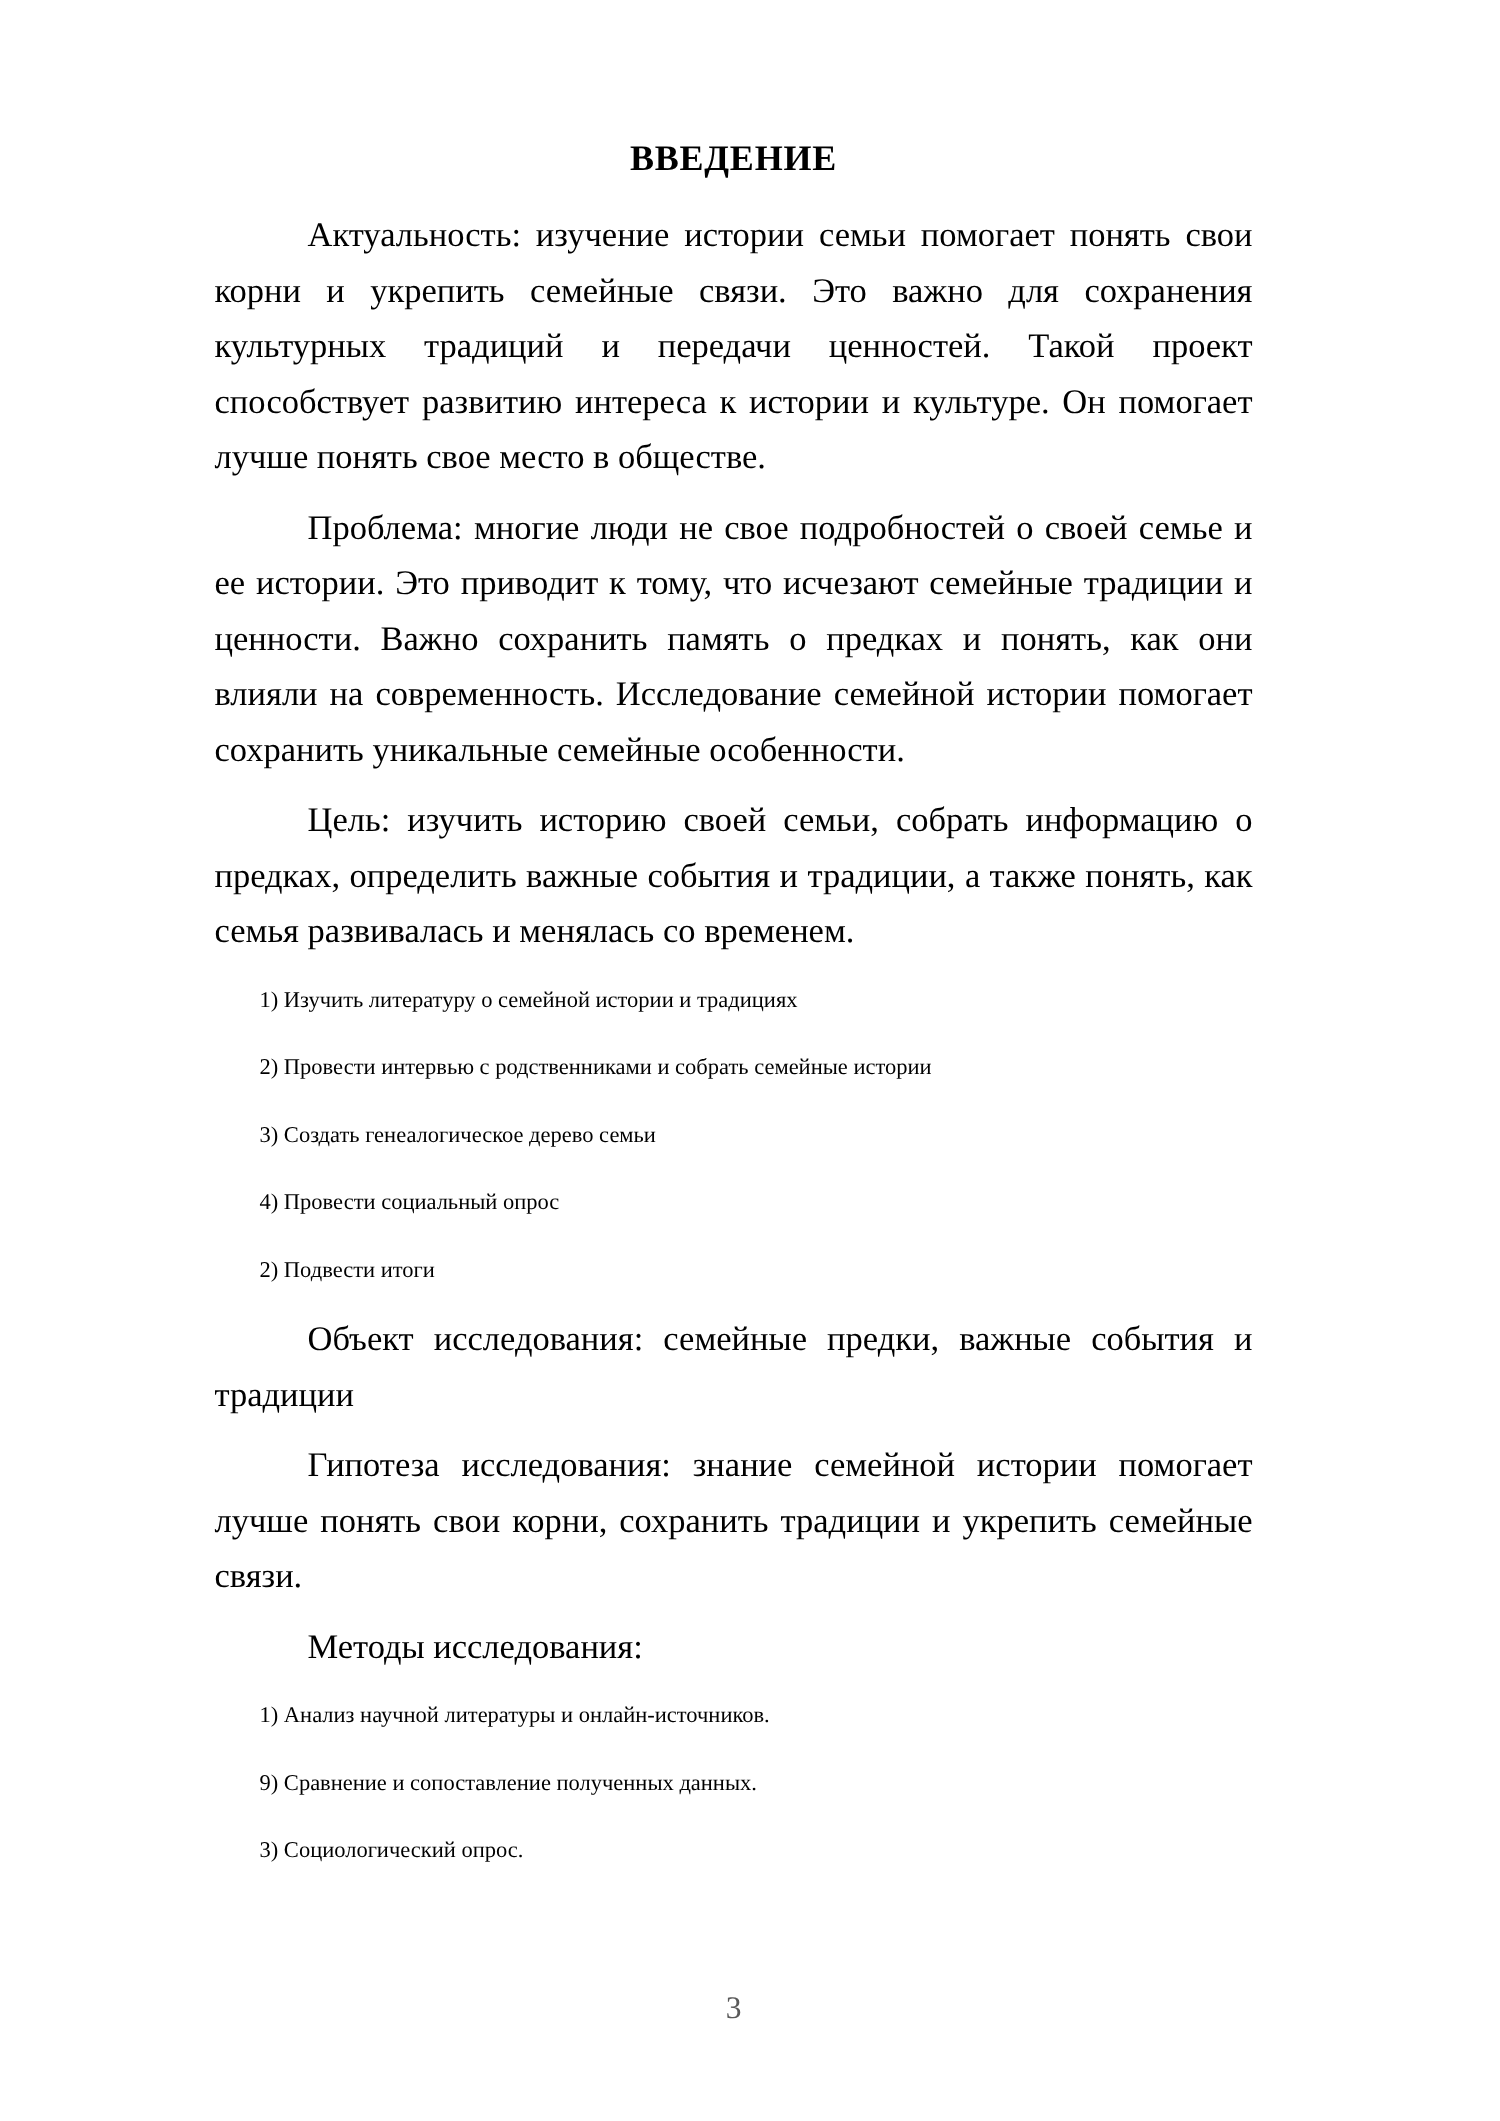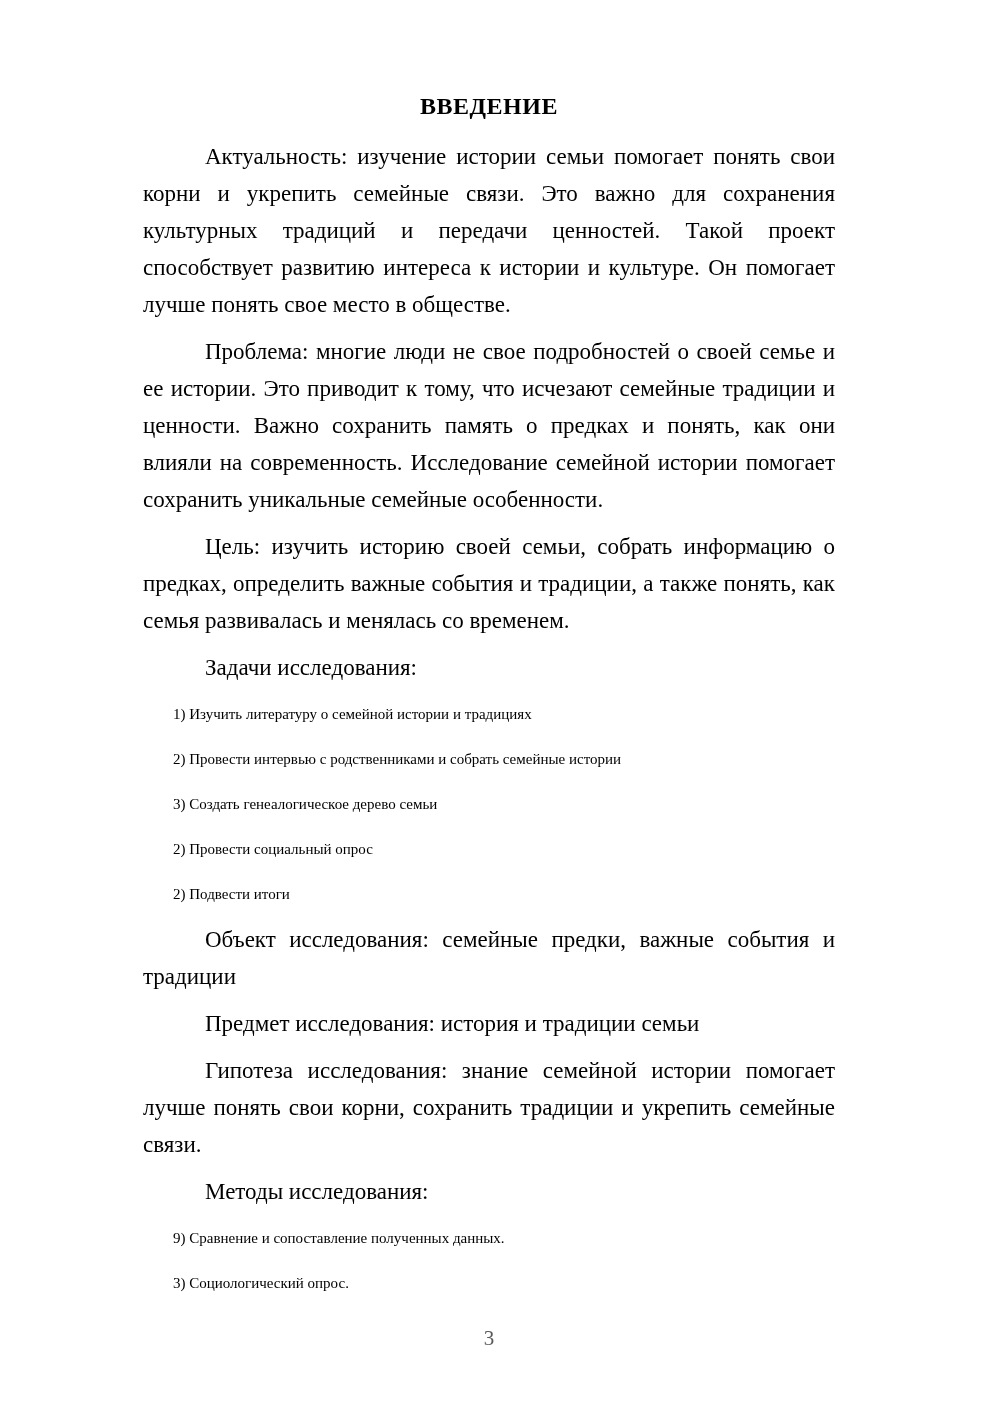--- a/index.html
+++ b/index.html
@@ -57,28 +57,27 @@
 </head>
 <body>
 
 <div class="page">
   <main class="content">
     <h1 class="doc-title">ВВЕДЕНИЕ</h1>
 
     <p class="para">Актуальность: изучение истории семьи помогает понять свои корни и укрепить семейные связи. Это важно для сохранения культурных традиций и передачи ценностей. Такой проект способствует развитию интереса к истории и культуре. Он помогает лучше понять свое место в обществе.</p>
     <p class="para">Проблема: многие люди не свое подробностей о своей семье и ее истории. Это приводит к тому, что исчезают семейные традиции и ценности. Важно сохранить память о предках и понять, как они влияли на современность. Исследование семейной истории помогает сохранить уникальные семейные особенности.</p>
     <p class="para">Цель: изучить историю своей семьи, собрать информацию о предках, определить важные события и традиции, а также понять, как семья развивалась и менялась со временем.</p>
-    <p class="para">Задачи исследования:</p>
     <p class="list">1) Изучить литературу о семейной истории и традициях</p>
     <p class="list">2) Провести интервью с родственниками и собрать семейные истории</p>
     <p class="list">3) Создать генеалогическое дерево семьи</p>
-    <p class="list">2) Провести социальный опрос</p>
+    <p class="list">4) Провести социальный опрос</p>
     <p class="list">2) Подвести итоги</p>
     <p class="para">Объект исследования: семейные предки, важные события и традиции</p>
-    <p class="para">Предмет исследования: история и традиции семьи</p>
     <p class="para">Гипотеза исследования: знание семейной истории помогает лучше понять свои корни, сохранить традиции и укрепить семейные связи.</p>
     <p class="para">Методы исследования:</p>
+    <p class="list">1) Анализ научной литературы и онлайн-источников.</p>
     <p class="list">9) Сравнение и сопоставление полученных данных.</p>
     <p class="list">3) Социологический опрос.</p>
   </main>
 
   <div class="page-number">3</div>
 </div>
 
 </body></html>

